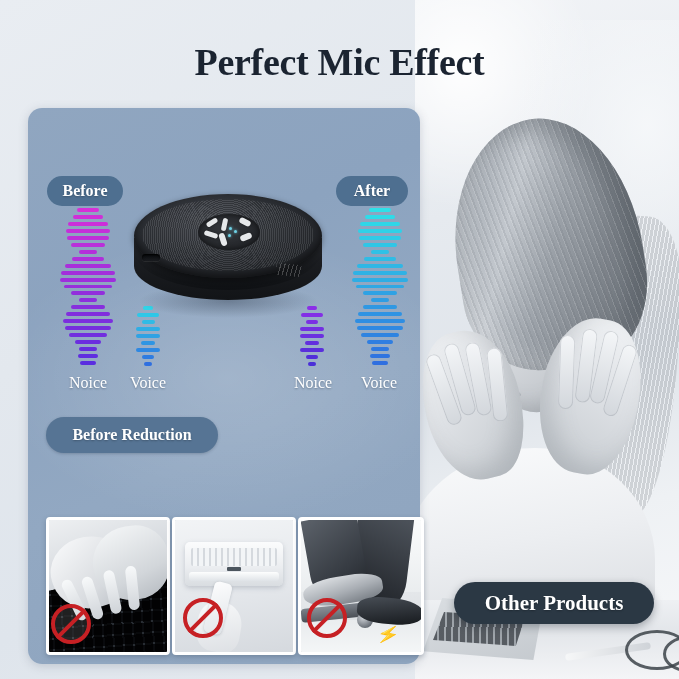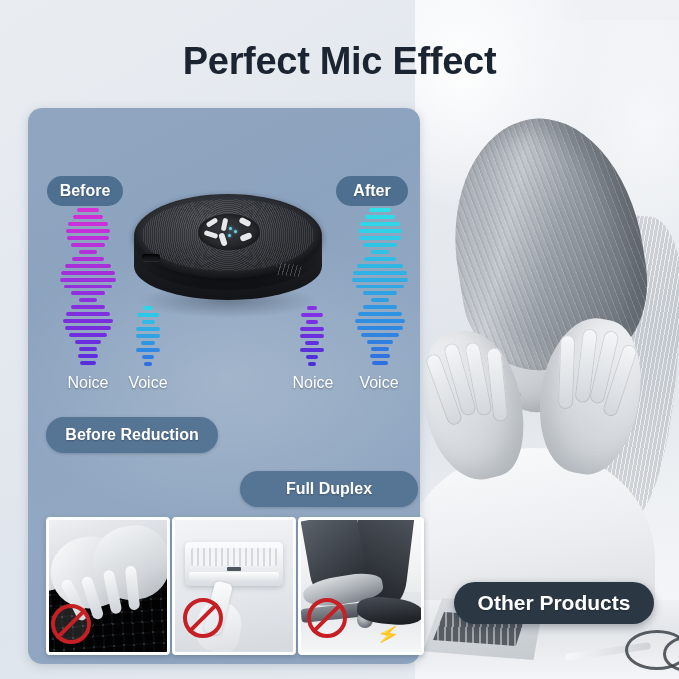--- a/index.html
+++ b/index.html
@@ -2,21 +2,21 @@
 <html><head>
 <meta charset="utf-8">
 <style>
   html,body{margin:0;padding:0;}
   body{
     width:679px;height:679px;overflow:hidden;
     font-family:"Liberation Sans", sans-serif;
     background:linear-gradient(150deg,#e9edf2 0%,#e3e8ee 35%,#dfe5ec 60%,#e8ecf1 100%);
     position:relative;
   }
-  .stage{position:absolute;inset:0;}
+  .stage{position:absolute;inset:0;font-family:Liberation Serif, serif;}
 
   
   .photo-right{
     position:absolute;left:415px;top:0;width:264px;height:679px;
     overflow:hidden;
   }
   .pr-sky{
     position:absolute;inset:0;
     background:linear-gradient(165deg,#f2f4f7 0%,#e6eaef 30%,#dfe4ea 55%,#eef1f4 75%,#f7f8fa 100%);
   }
@@ -498,21 +498,20 @@
       <span class="btn b6"></span>
       <span class="led l1"></span>
       <span class="led l2"></span>
       <span class="led l3"></span>
     </div>
     <div class="dev-port"></div>
     <div class="dev-grille"></div>
   </div>
 
   <div class="pill pill-feature pf1">Before Reduction</div>
-  <div class="pill pill-feature pf4">Full Duplex</div>
 
   <div class="shot shot1">
     <div class="noimg">
       <div class="kb-bg"></div>
       <div class="kb-board"></div>
       <div class="kb-hand1"></div>
       <div class="kb-hand2"></div>
       <div class="kb-fing" style="left:20px;top:58px;transform:rotate(-26deg);"></div>
       <div class="kb-fing" style="left:38px;top:56px;transform:rotate(-18deg);"></div>
       <div class="kb-fing" style="left:58px;top:50px;transform:rotate(-12deg);"></div>

